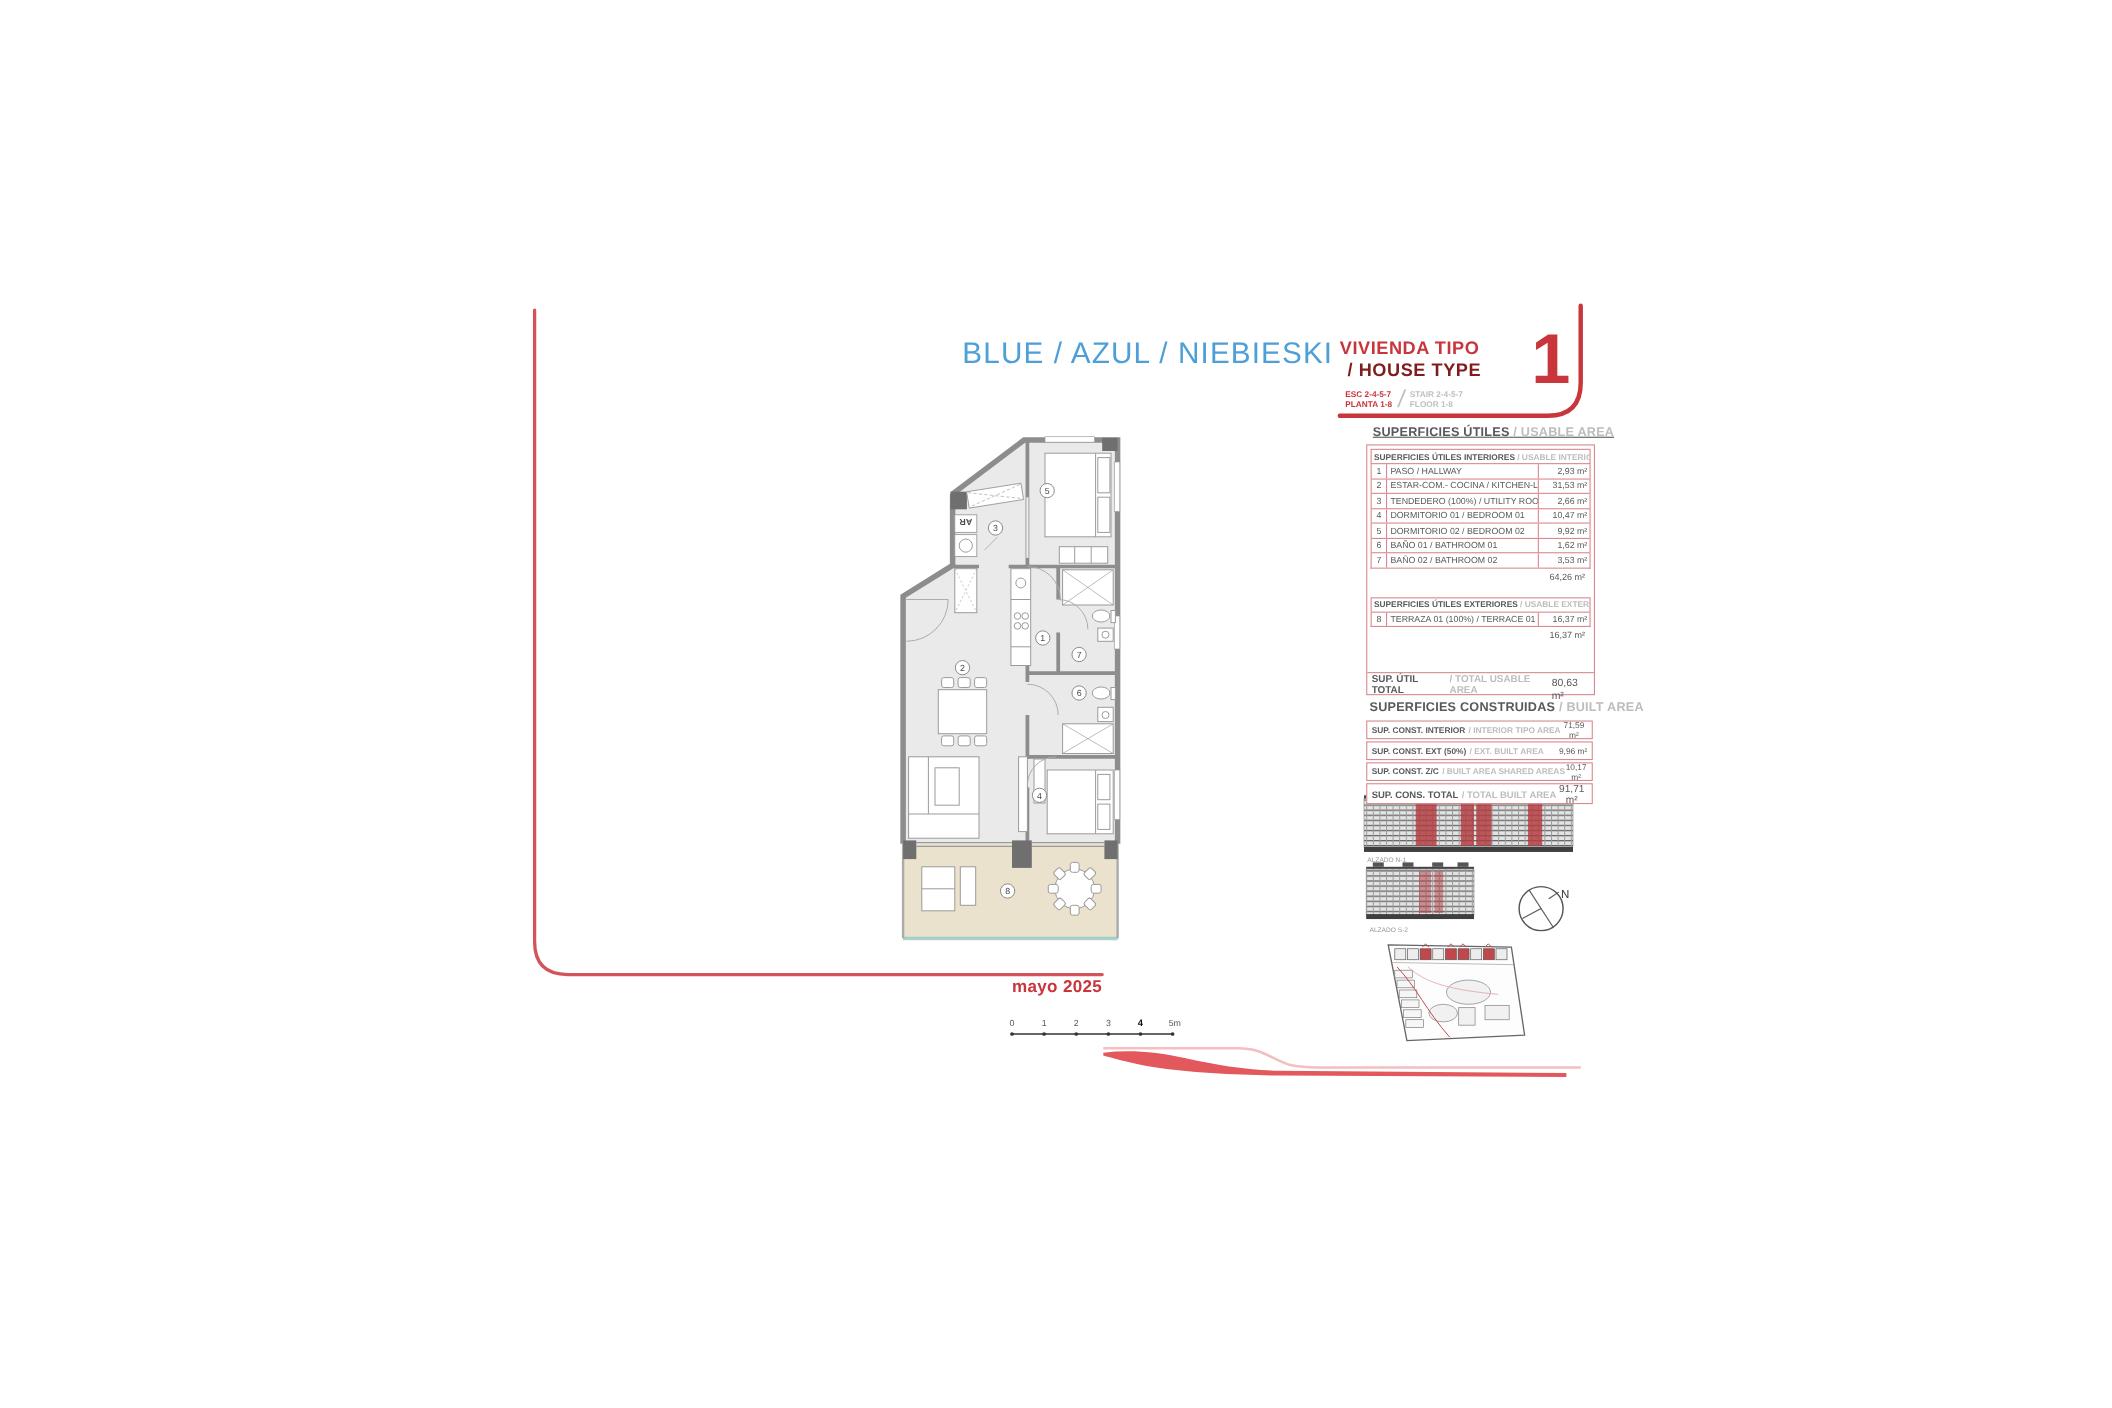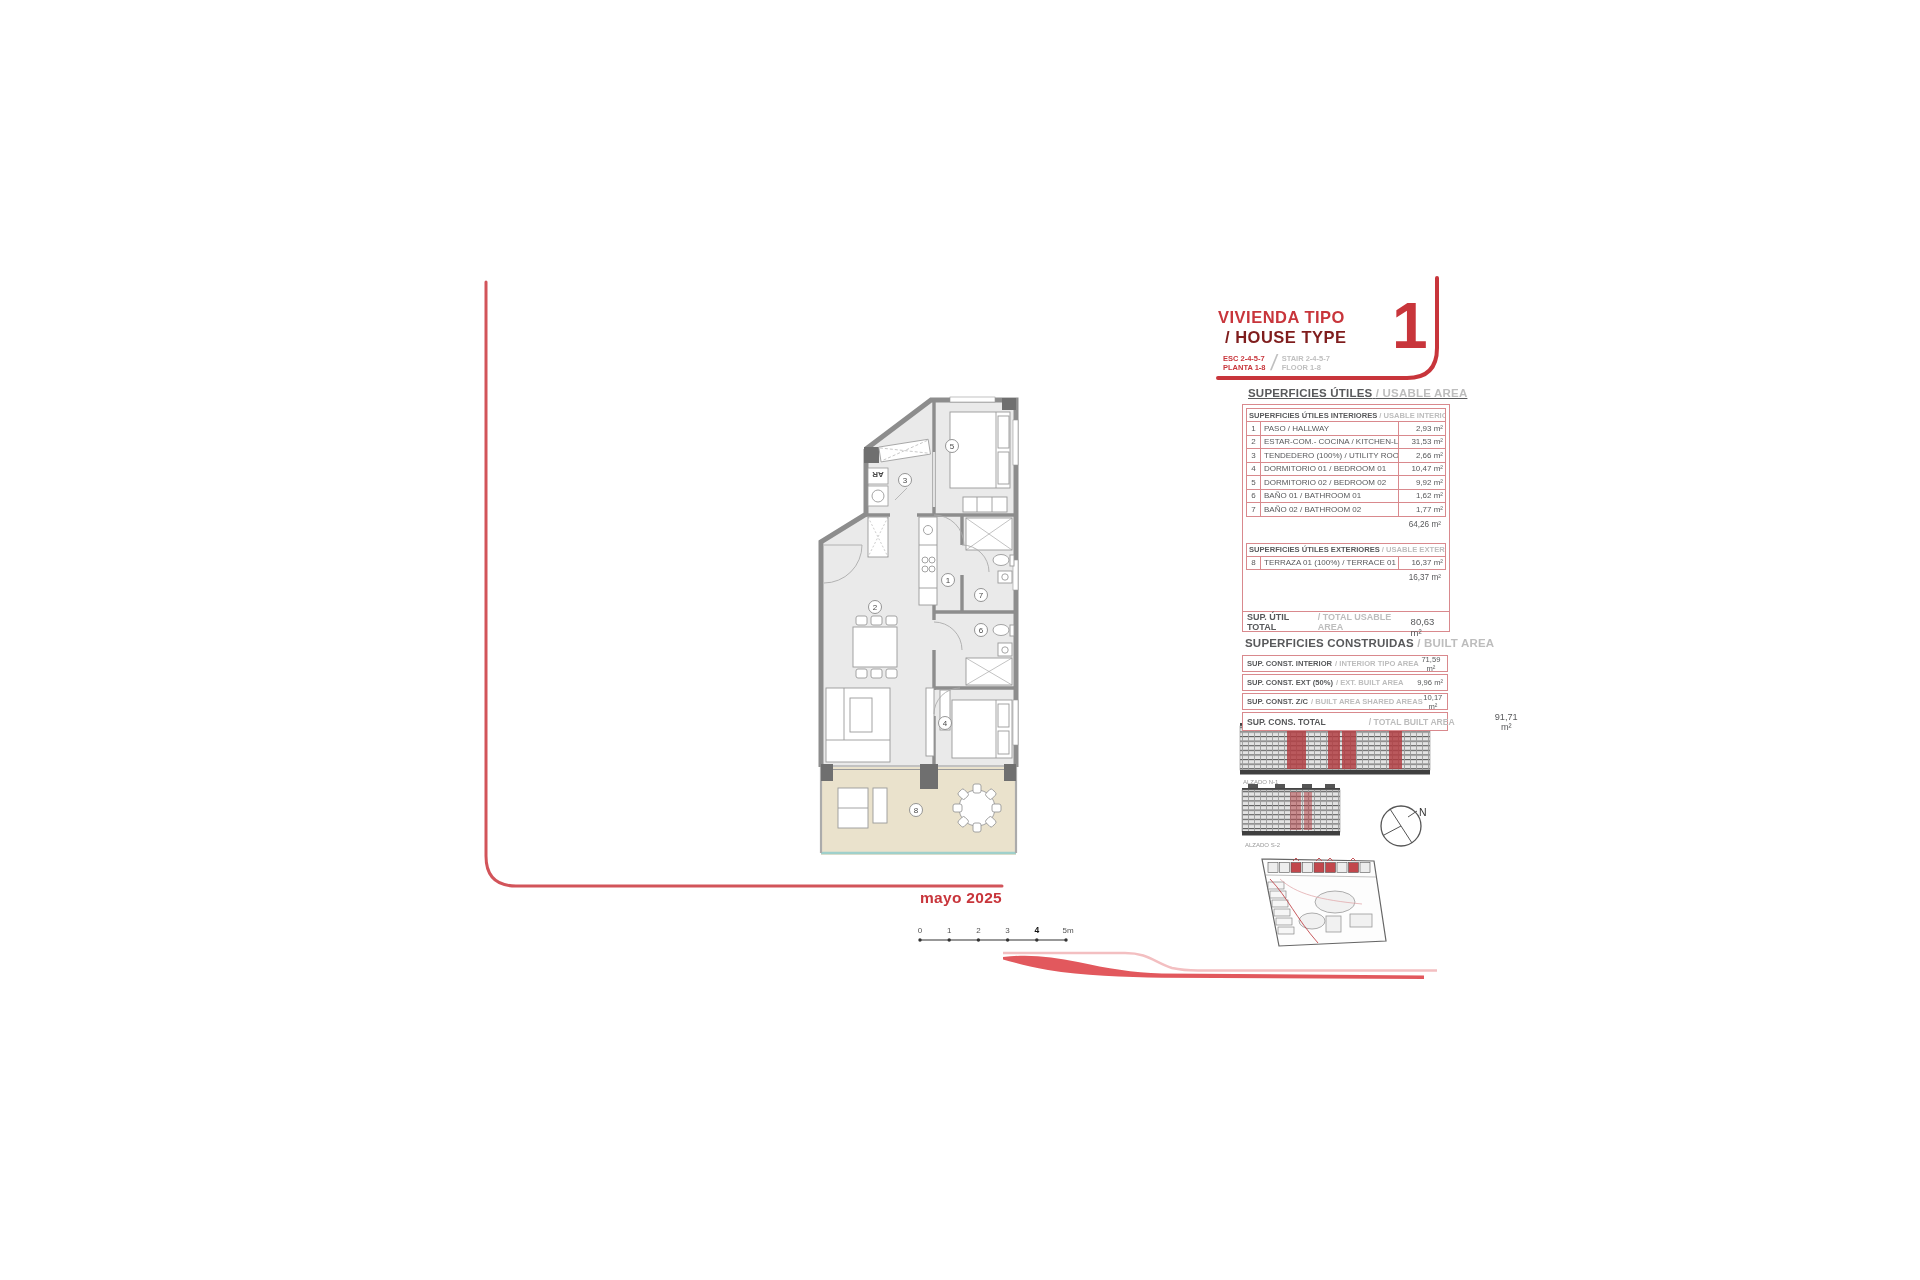--- a/index.html
+++ b/index.html
@@ -42,21 +42,21 @@
              display:flex;align-items:center;font-size:9px;color:#58595B;padding:0 4px;}
   .total-row .t-es{font-weight:bold;}
   .total-row .t-en{color:#BDBDBD;font-weight:bold;margin-left:3px;}
   .total-row .t-val{margin-left:auto;font-size:9.5px;margin-top:11px;}
   .built-rows{left:1242px;top:655px;width:206px;}
   .browe{border:1px solid #D9898D;height:15px;display:flex;align-items:center;
          font-size:7.6px;color:#58595B;padding:0 4px;margin-bottom:2px;background:#fff;text-align:center;}
   .browe .t-es{font-weight:bold;white-space:nowrap;}
   .browe .t-en{color:#BDBDBD;font-weight:bold;margin-left:3px;white-space:nowrap;}
   .browe .t-val{margin-left:auto;}
-  .browe.last{height:17px;font-size:8.6px;gap:40px;}
+  .browe.last{height:17px;font-size:8.6px;}
   .browe.last .t-val{font-size:9.2px;}
 
   
   .mayo{left:905px;top:889px;width:112px;text-align:center;font-size:15.5px;
         font-weight:bold;color:#C8353B;letter-spacing:.3px;}
 
   svg text{font-family:"Liberation Sans", sans-serif;}
 </style>
 </head>
 <body>
@@ -357,20 +357,21 @@
         <circle cx="1066" cy="940" r="1.7" fill="#333333"></circle>
       <text x="920" y="933" font-size="8" fill="#555555" text-anchor="middle">0</text>
       <text x="949.2" y="933" font-size="8" fill="#555555" text-anchor="middle">1</text>
       <text x="978.4" y="933" font-size="8" fill="#555555" text-anchor="middle">2</text>
       <text x="1007.6" y="933" font-size="8" fill="#555555" text-anchor="middle">3</text>
       <text x="1036.8" y="933" font-size="8.5" font-weight="bold" fill="#111111" text-anchor="middle">4</text>
       <text x="1068" y="933" font-size="8" fill="#555555" text-anchor="middle">5m</text>
     </g>
   </svg>
 
+  <div class="abs brand">BLUE / AZUL / NIEBIESKI</div>
 
   <div class="abs vt-block">
     <div class="vt-red">VIVIENDA TIPO</div>
     <div class="vt-gray">/ HOUSE TYPE</div>
     <div class="vt-mini">
       <div class="mini-col mini-red">
         <div>ESC 2-4-5-7</div>
         <div>PLANTA 1-8</div>
       </div>
       <div class="mini-slash">/</div>
@@ -420,21 +421,21 @@
           <span class="cell-val">9,92 m²</span>
         </div>
         <div class="row">
           <span class="cell-num">6</span>
           <span class="cell-label">BAÑO 01 / BATHROOM 01</span>
           <span class="cell-val">1,62 m²</span>
         </div>
         <div class="row">
           <span class="cell-num">7</span>
           <span class="cell-label">BAÑO 02 / BATHROOM 02</span>
-          <span class="cell-val">1,77 m²</span>
+          <span class="cell-val">3,53 m²</span>
         </div>
       </div>
       <div class="subtotal">64,26 m²</div>
 
       <div style="height:14px;"></div>
 
       <div class="subhdr">
         <span>SUPERFICIES ÚTILES EXTERIORES</span>
         <span class="lite">/ USABLE EXTERIOR AREA</span>
       </div>

